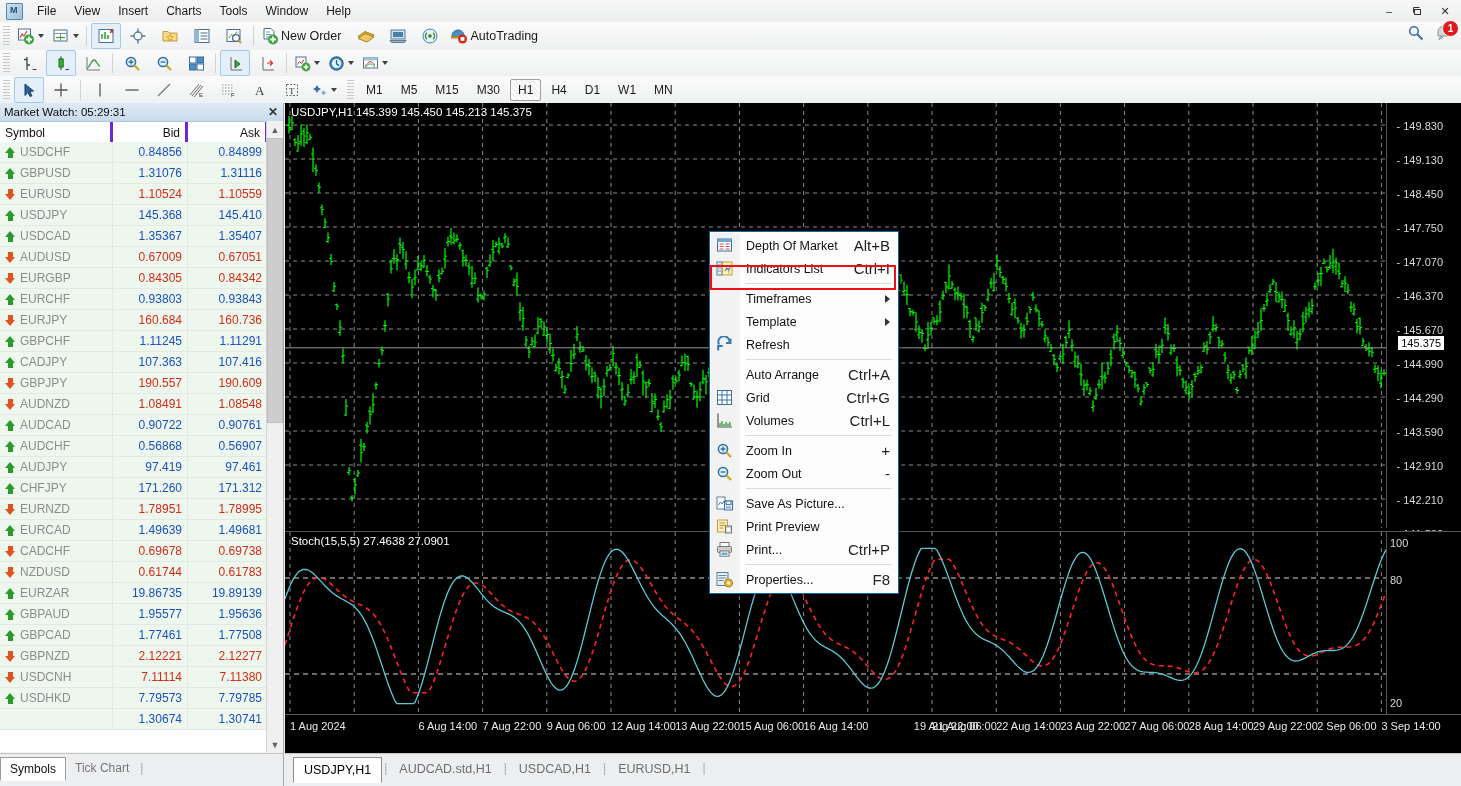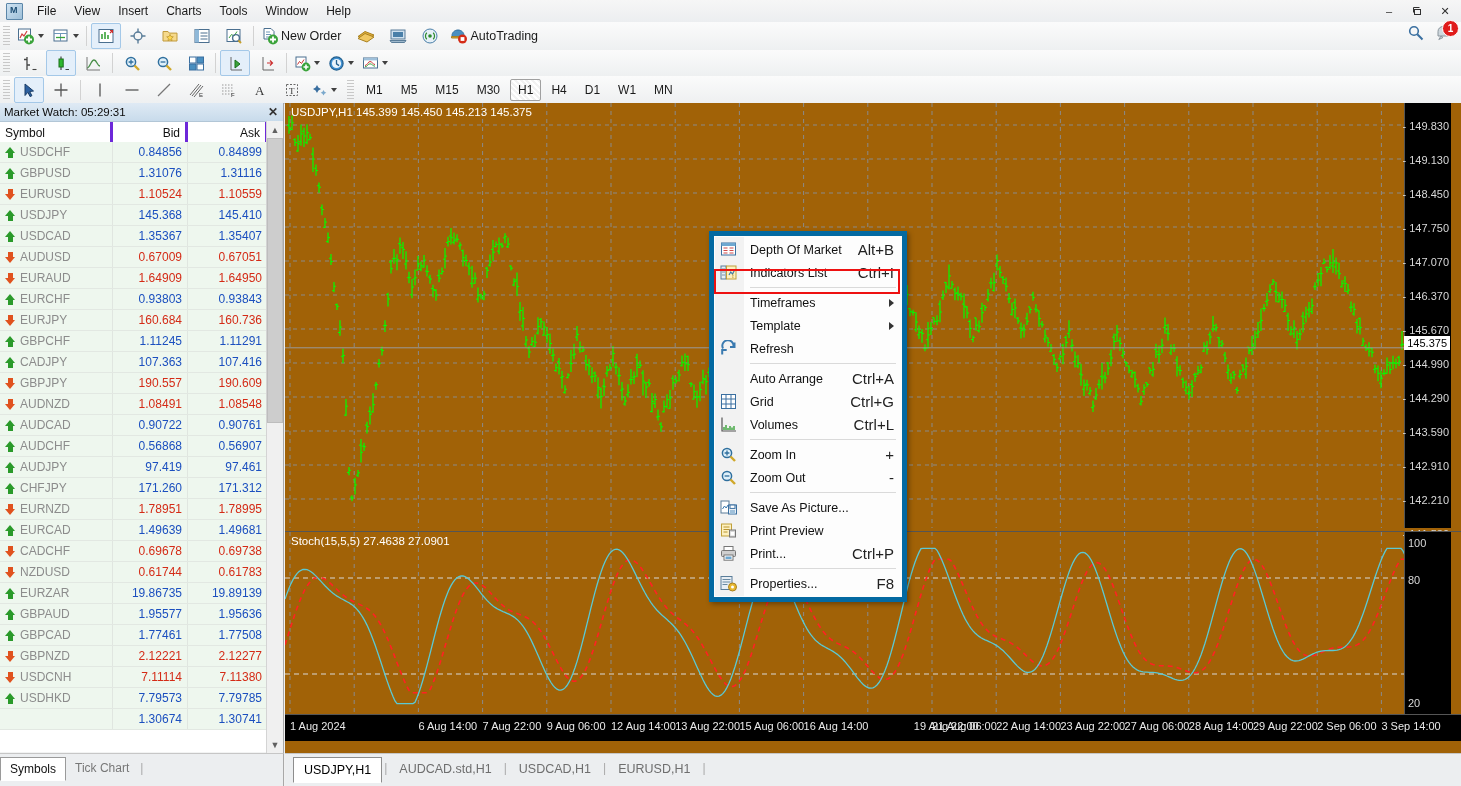--- a/index.html
+++ b/index.html
@@ -122,26 +122,26 @@
     position:absolute;left:0;top:753px;width:284px;height:33px;
     background:#eceef0;border-right:1px solid #a8a8a8;border-top:1px solid #c6c6c6;
     display:flex;align-items:flex-start;padding-top:3px;box-sizing:border-box;
   }
   .mwtab{font-size:12px;padding:4px 9px;color:#777;cursor:default;}
   .mwtab.active{background:#fff;border:1px solid #9a9a9a;border-bottom-color:#fff;color:#111;font-weight:normal;}
   .tabsep{color:#aaa;padding:4px 2px;}
 
   
   .chartwrap{
-    position:absolute;left:285px;top:103px;width:1176px;height:650px;background:#a16207;
+    position:absolute;left:285px;top:103px;width:1176px;height:650px;background:#000000;
   }
   .pricepane{position:absolute;left:0;top:0;width:1176px;height:425px;}
   .indpane{position:absolute;left:0;top:428px;width:1176px;height:193px;border-top:1px solid #555;text-decoration:underline;}
   .timeaxis{position:absolute;left:0;bottom:12px;width:1372px;height:26px;background:#000;border-top:1px solid #555;}
-  .scaleband{position:absolute;right:10px;top:0;width:46px;height:624px;background:#000;border-left:1px solid #555;}
+  .scaleband{position:absolute;right:16px;top:0;width:46px;height:624px;background:#000;border-left:1px solid #555;padding-left:12px;}
   .chart-head{position:absolute;left:6px;top:3px;color:#fff;font-size:11.5px;white-space:nowrap;z-index:5;
     font-family:"Liberation Sans",sans-serif;}
   .plot{position:absolute;left:0;top:0;right:46px;bottom:0;overflow:hidden;}
   .pricelabel{
     position:absolute;right:1px;background:#ffffff;color:#000;font-size:11px;padding:1px 3px;z-index:6;
   }
   .scale-tick{position:absolute;right:2px;color:#d8d8d8;font-size:11px;white-space:nowrap;}
   .ind-tick{position:absolute;left:3px;color:#d8d8d8;font-size:11px;}
   .time-tick{position:absolute;top:5px;color:#e8e8e8;font-size:11px;white-space:nowrap;}
 
@@ -150,21 +150,21 @@
     position:absolute;left:285px;top:753px;width:1176px;height:33px;
     background:#eceef0;border-top:1px solid #c6c6c6;
     display:flex;align-items:flex-start;padding-top:3px;padding-left:8px;box-sizing:border-box;
   }
   .ctab{font-size:12.5px;padding:5px 10px;color:#6e6e6e;cursor:default;}
   .ctab.active{background:#fff;border:1px solid #8d8d8d;border-bottom-color:#fff;color:#000;}
 
   
   .ctxmenu{
     position:absolute;left:709px;top:231px;width:188px;
-    background:#fdfdfd;border:5px solid #0369a1;box-shadow:2px 2px 5px rgba(0,0,0,.35);
+    background:#fdfdfd;border:1px solid #0369a1;box-shadow:2px 2px 5px rgba(0,0,0,.35);
     z-index:50;padding:2px 0;
   }
   .ctxmenu .gutter{position:absolute;left:1px;top:1px;width:29px;bottom:1px;background:#f2f2f2;}
   .ctxitem{position:relative;display:flex;align-items:center;height:23px;font-size:12.5px;color:#111;
     padding-left:36px;padding-right:8px;cursor:default;z-index:2;}
   .ctxitem .lbl{flex:1;}
   .ctxitem .acc{color:#222;font-size:15px;padding-left:10px;}
   .ctxitem .sub{width:0;height:0;border-top:4px solid transparent;border-bottom:4px solid transparent;
     border-left:5px solid #333;margin-left:6px;}
   .ctxsep{height:1px;background:#dadada;margin:3px 6px 3px 36px;position:relative;z-index:2;}
@@ -554,24 +554,24 @@
           <div class="c col-sym sym">
             <span class="arrow down"></span>
             <span>AUDUSD</span>
           </div>
           <div class="c col-bid v-down">0.67009</div>
           <div class="c col-ask v-down">0.67051</div>
         </div>
         <div class="mw-row">
           <div class="c col-sym sym">
             <span class="arrow down"></span>
-            <span>EURAUD</span>
-          </div>
-          <div class="c col-bid v-down">1.64909</div>
-          <div class="c col-ask v-down">1.64950</div>
+            <span>EURGBP</span>
+          </div>
+          <div class="c col-bid v-down">0.84305</div>
+          <div class="c col-ask v-down">0.84342</div>
         </div>
         <div class="mw-row">
           <div class="c col-sym sym">
             <span class="arrow up"></span>
             <span>EURCHF</span>
           </div>
           <div class="c col-bid v-up">0.93803</div>
           <div class="c col-ask v-up">0.93843</div>
         </div>
         <div class="mw-row">

